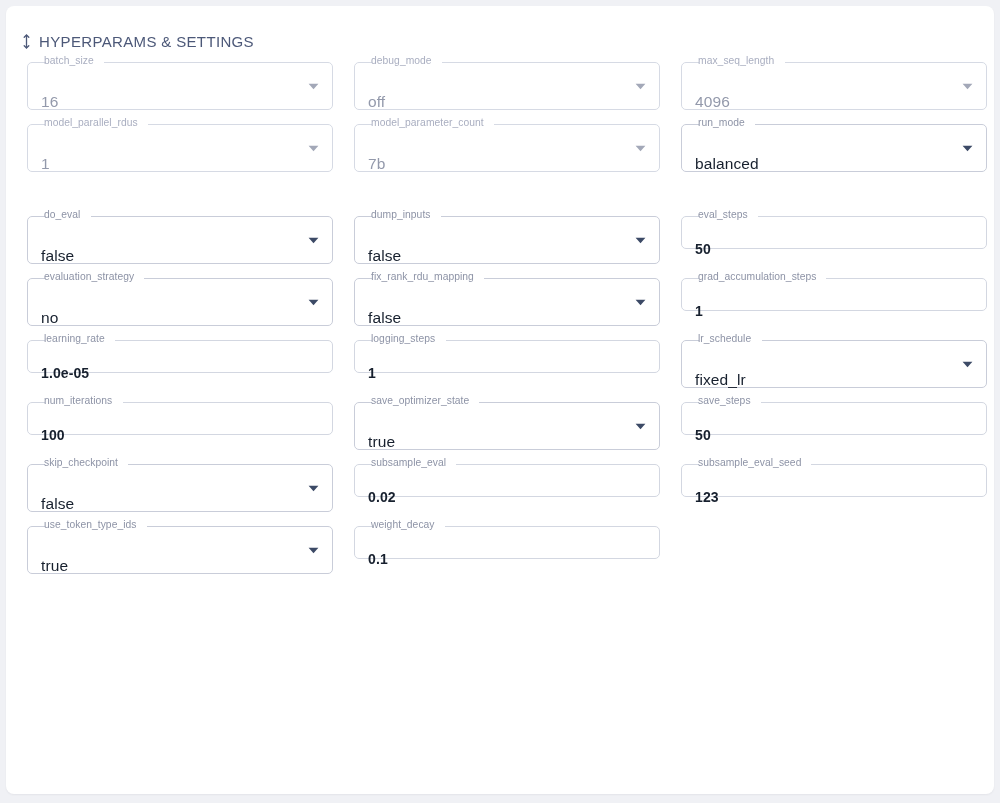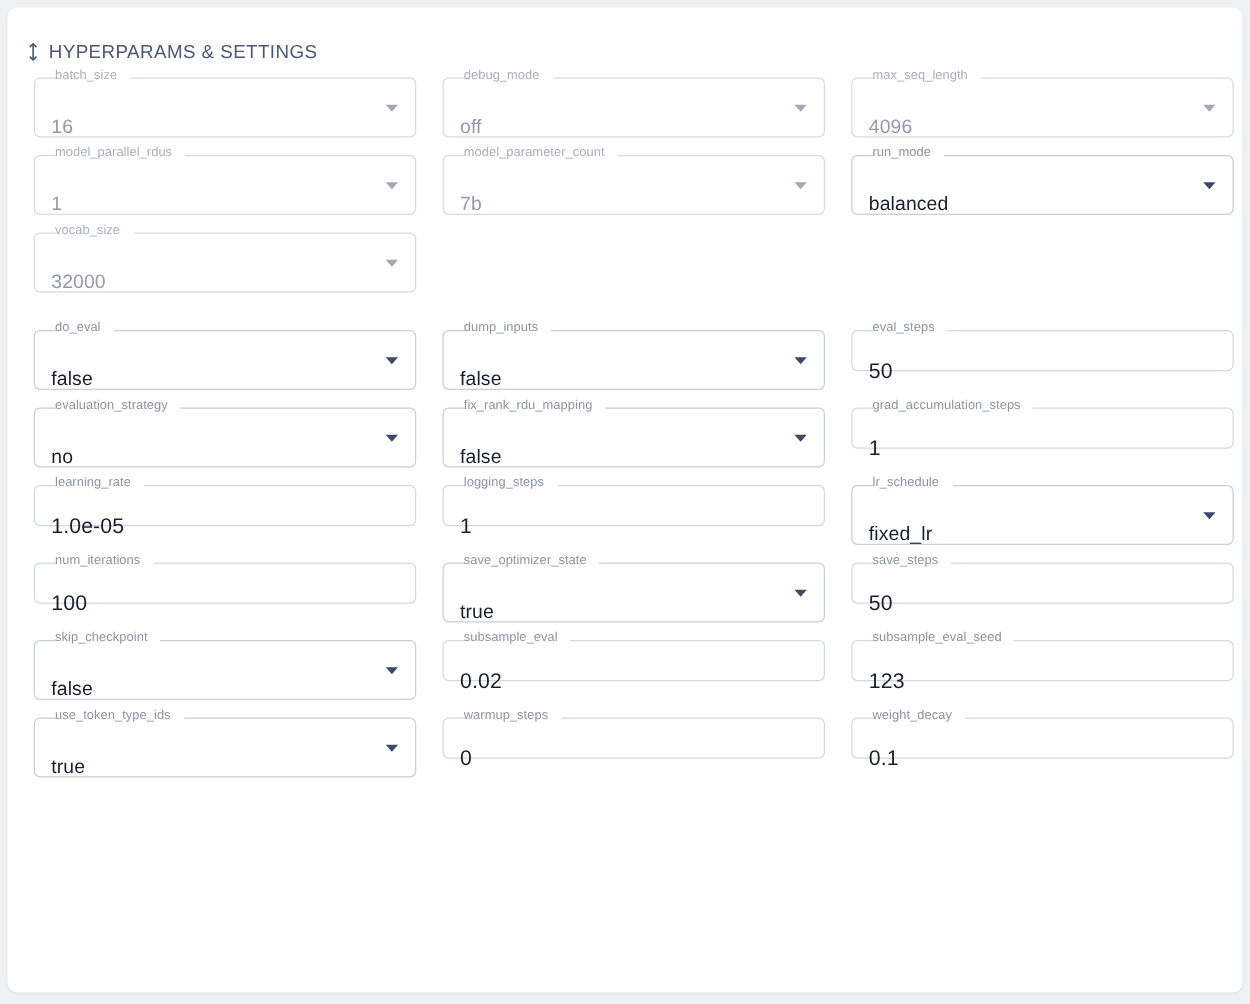--- a/index.html
+++ b/index.html
@@ -161,21 +161,21 @@
   .field.muted .caret { color: #a3a8b8; }
 
   
   .field.active .field-label { color: #8d93a6; }
   .field.active .field-value { color: #17202e; }
   .field.active .caret { color: #3c4a66; }
 
   
   .field.text .field-shell { height: 33px; }
   .field.text fieldset.notch { border-color: #d3d7e1; }
-  .field.text .field-value { font-size: 17px; }
+  .field.text .field-value { font-size: 14px; font-weight: bold; }
 
   .empty-cell { visibility: hidden; }
 </style>
 </head>
 <body>
 
 <div class="page">
   <div class="card">
 
     <div class="panel-header">
@@ -268,34 +268,20 @@
               </fieldset>
               <span class="field-label">run_mode</span>
               <span class="field-value">balanced</span>
               <span class="caret">
                 <svg width="11" height="7" viewBox="0 0 11 7" fill="currentColor" aria-hidden="true">
                   <path d="M0.6 0.8 L10.4 0.8 L5.5 6.3 Z"></path>
                 </svg>
               </span>
             </div>
           </div>
-          <div class="field muted">
-            <div class="field-shell">
-              <fieldset class="notch">
-                <legend><span>vocab_size</span></legend>
-              </fieldset>
-              <span class="field-label">vocab_size</span>
-              <span class="field-value">32000</span>
-              <span class="caret">
-                <svg width="11" height="7" viewBox="0 0 11 7" fill="currentColor" aria-hidden="true">
-                  <path d="M0.6 0.8 L10.4 0.8 L5.5 6.3 Z"></path>
-                </svg>
-              </span>
-            </div>
-          </div>
           <div class="field empty-cell"></div>
           <div class="field empty-cell"></div>
         </div>
       <div class="group-gap"></div>
       <div class="field-grid" id="grid-1">
           <div class="field active">
             <div class="field-shell">
               <fieldset class="notch">
                 <legend><span>do_eval</span></legend>
               </fieldset>
@@ -474,29 +460,20 @@
               <span class="caret">
                 <svg width="11" height="7" viewBox="0 0 11 7" fill="currentColor" aria-hidden="true">
                   <path d="M0.6 0.8 L10.4 0.8 L5.5 6.3 Z"></path>
                 </svg>
               </span>
             </div>
           </div>
           <div class="field active text">
             <div class="field-shell">
               <fieldset class="notch">
-                <legend><span>warmup_steps</span></legend>
-              </fieldset>
-              <span class="field-label">warmup_steps</span>
-              <span class="field-value">0</span>
-            </div>
-          </div>
-          <div class="field active text">
-            <div class="field-shell">
-              <fieldset class="notch">
                 <legend><span>weight_decay</span></legend>
               </fieldset>
               <span class="field-label">weight_decay</span>
               <span class="field-value">0.1</span>
             </div>
           </div>
           <div class="field empty-cell"></div>
           <div class="field empty-cell"></div>
         </div>
     </div>

